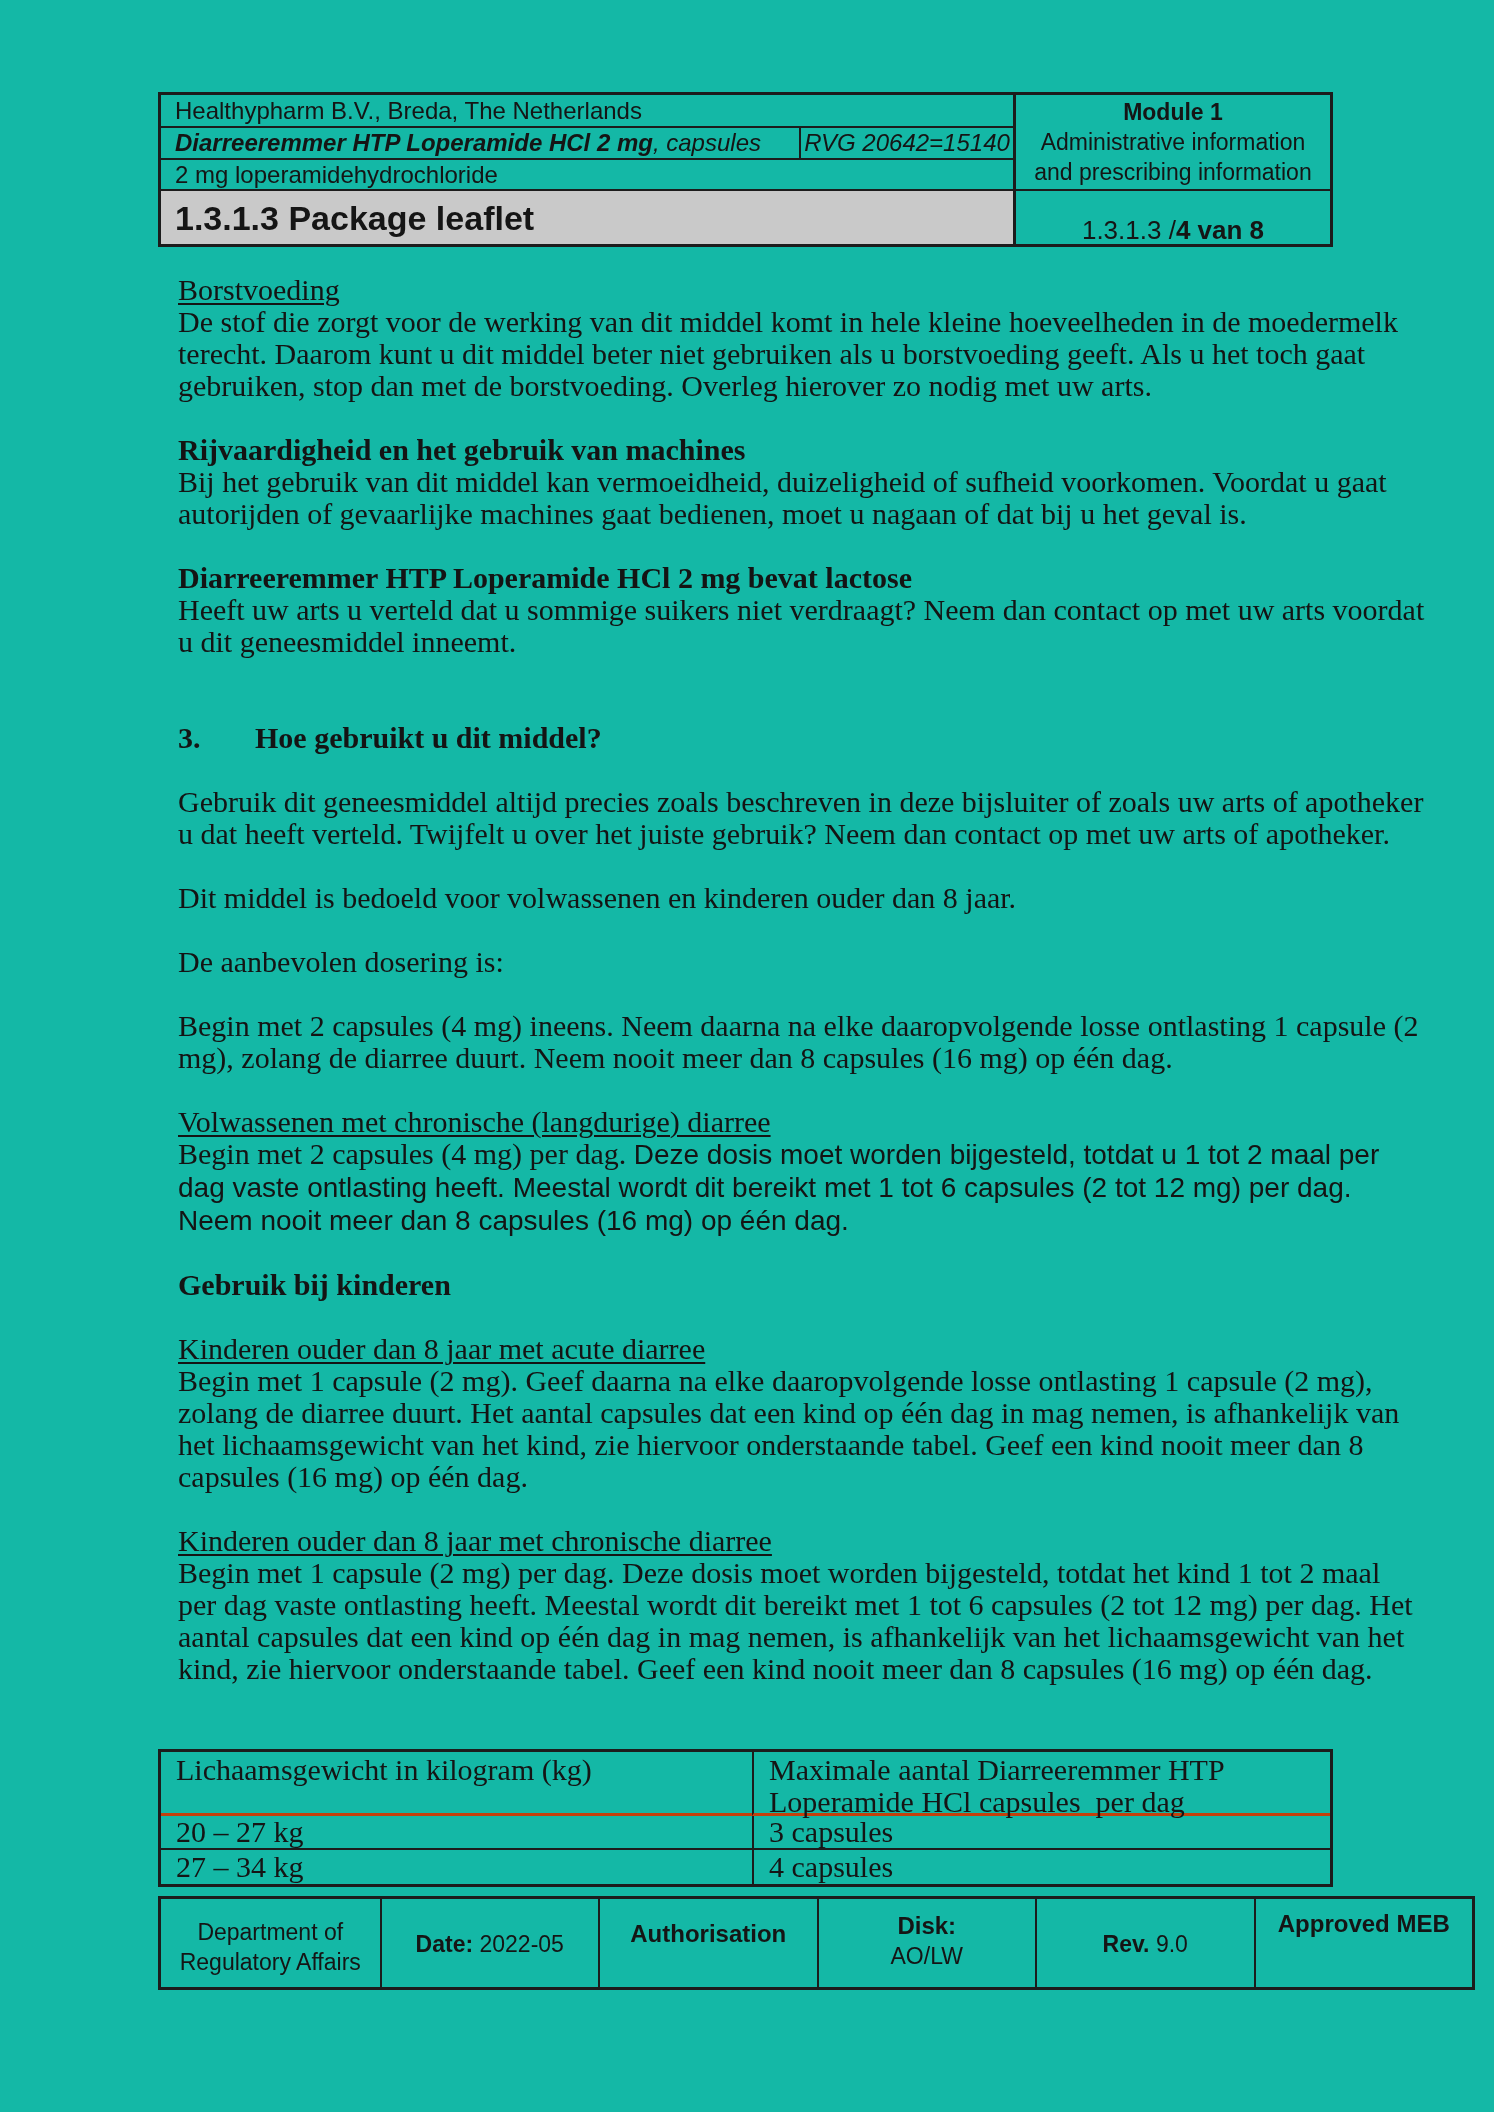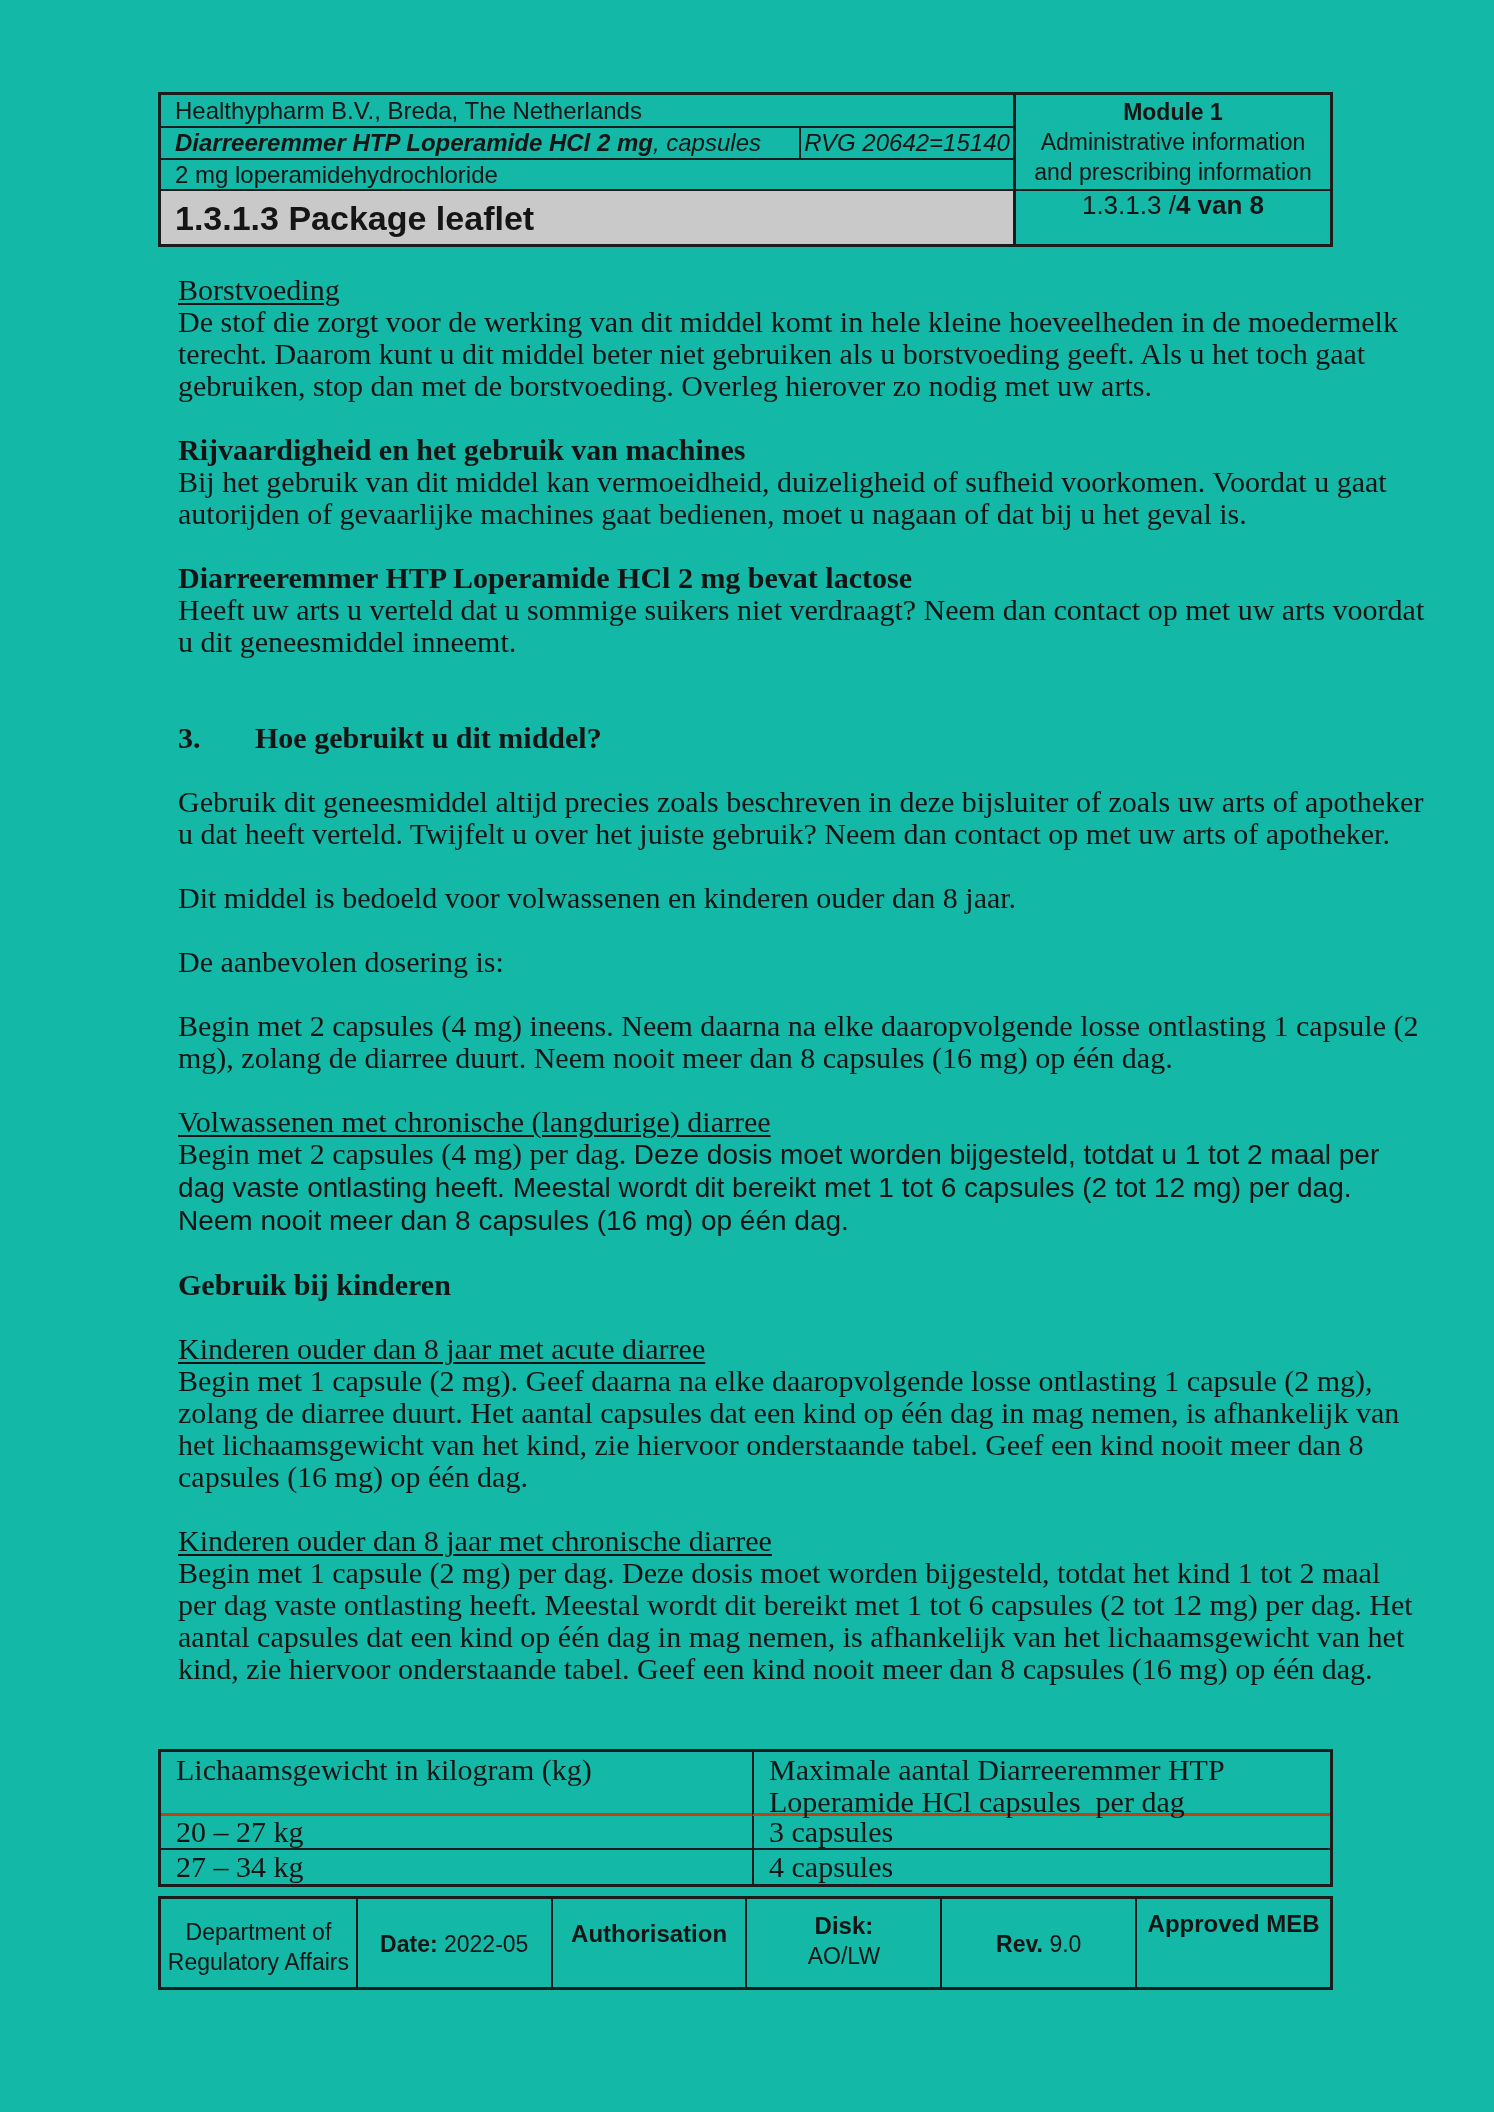--- a/index.html
+++ b/index.html
@@ -27,21 +27,21 @@
   .c-product { flex:1; display:flex; align-items:center; padding-left:14px; font-weight:bold; font-style:italic; }
   .c-product .suffix { font-weight:normal; }
   .c-rvg { width:212px; border-left:2px solid #1c1c1c; display:flex; align-items:center; justify-content:center; font-style:italic; }
   .c-strength { grid-column:1; grid-row:3; border-bottom:2px solid #1c1c1c; display:flex; align-items:center; padding-left:14px; }
   .c-gray { grid-column:1; grid-row:4; background:#c9c9c9; display:flex; align-items:center; padding-left:14px;
             font-weight:bold; font-size:34px; }
   .c-module { grid-column:2; grid-row:1/4; border-left:3px solid #1c1c1c; border-bottom:2px solid #1c1c1c;
               display:flex; flex-direction:column; align-items:center; justify-content:center;
               text-align:center; font-size:23px; line-height:30px; }
   .c-module .b { font-weight:bold; }
-  .c-pageref { grid-column:2; grid-row:4; border-left:3px solid #1c1c1c; display:flex; align-items:flex-start; justify-content:center; font-size:26px; }
+  .c-pageref { grid-column:2; grid-row:4; border-left:3px solid #1c1c1c; display:flex; align-items:flex-end; justify-content:center; font-size:26px; }
   .c-pageref .b { font-weight:bold; }
 
   
   .bodytext {
     position:absolute; left:178px; top:274px; width:1248px;
     font-family:"Liberation Serif", serif;
     font-size:30px; line-height:32px;
     color:#141414;
   }
   .bodytext p, .bodytext h2, .bodytext h3 { margin:0; padding:0; font-size:30px; font-weight:normal; }
@@ -60,21 +60,21 @@
     font-family:"Liberation Serif", serif; font-size:30px; line-height:32px;
   }
   .dose > div { box-sizing:border-box; padding-left:15px; display:flex; flex-direction:column; justify-content:flex-start; }
   .dose .r1 { border-bottom:3px solid #c2410c; padding-top:2px; }
   .dose .r2 { border-bottom:2px solid #1c1c1c; justify-content:center; }
   .dose .r3 { justify-content:center; }
   .dose .c2 { border-left:2px solid #1c1c1c; white-space:pre-wrap; }
 
   
   .ftr {
-    position:absolute; left:158px; top:1896px; width:1175px; height:94px;
+    position:absolute; left:158px; top:1896px; width:1317px; height:94px;
     border:3px solid #1c1c1c; box-sizing:border-box;
     display:grid; grid-template-columns:repeat(6,1fr);
     font-family:"Liberation Sans", sans-serif; font-size:23px; line-height:30px;
     text-align:center;
   }
   .ftr > div { box-sizing:border-box; }
   .ftr > div + div { border-left:2px solid #1c1c1c; }
   .f-dept { padding-top:18px; }
   .f-date { padding-top:30px; }
   .f-auth { padding-top:20px; font-weight:bold; font-size:24px; }

